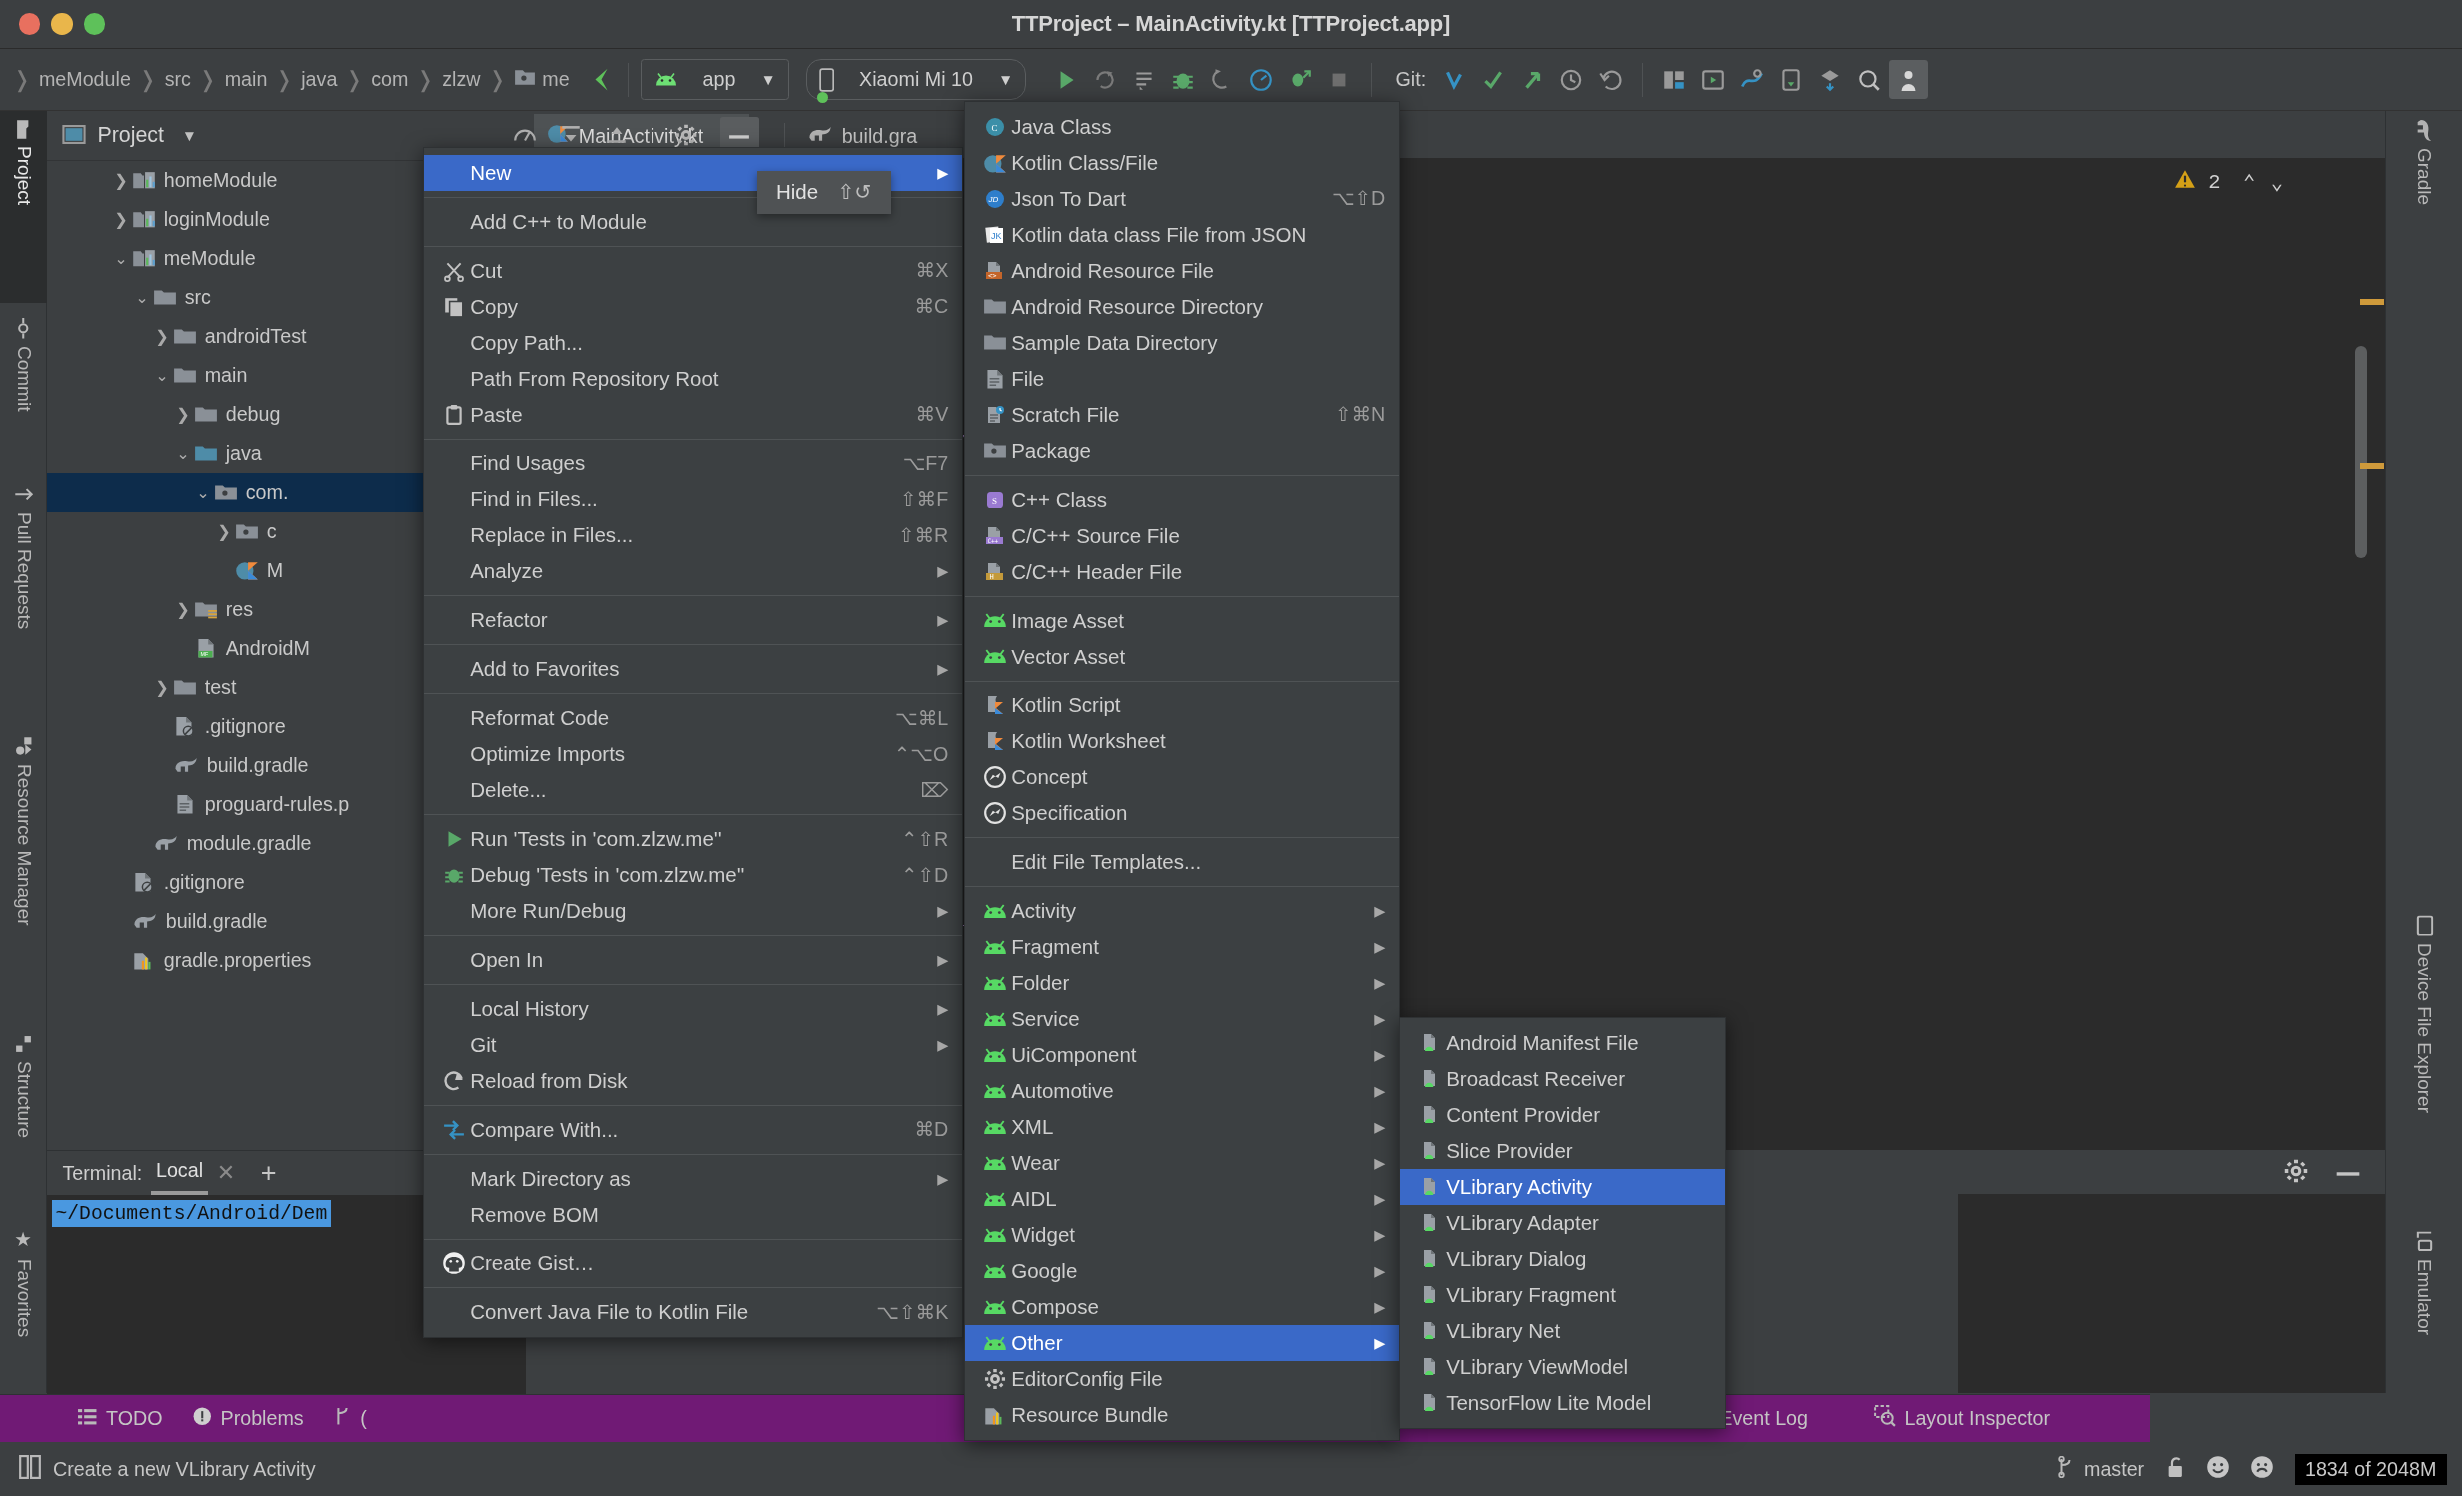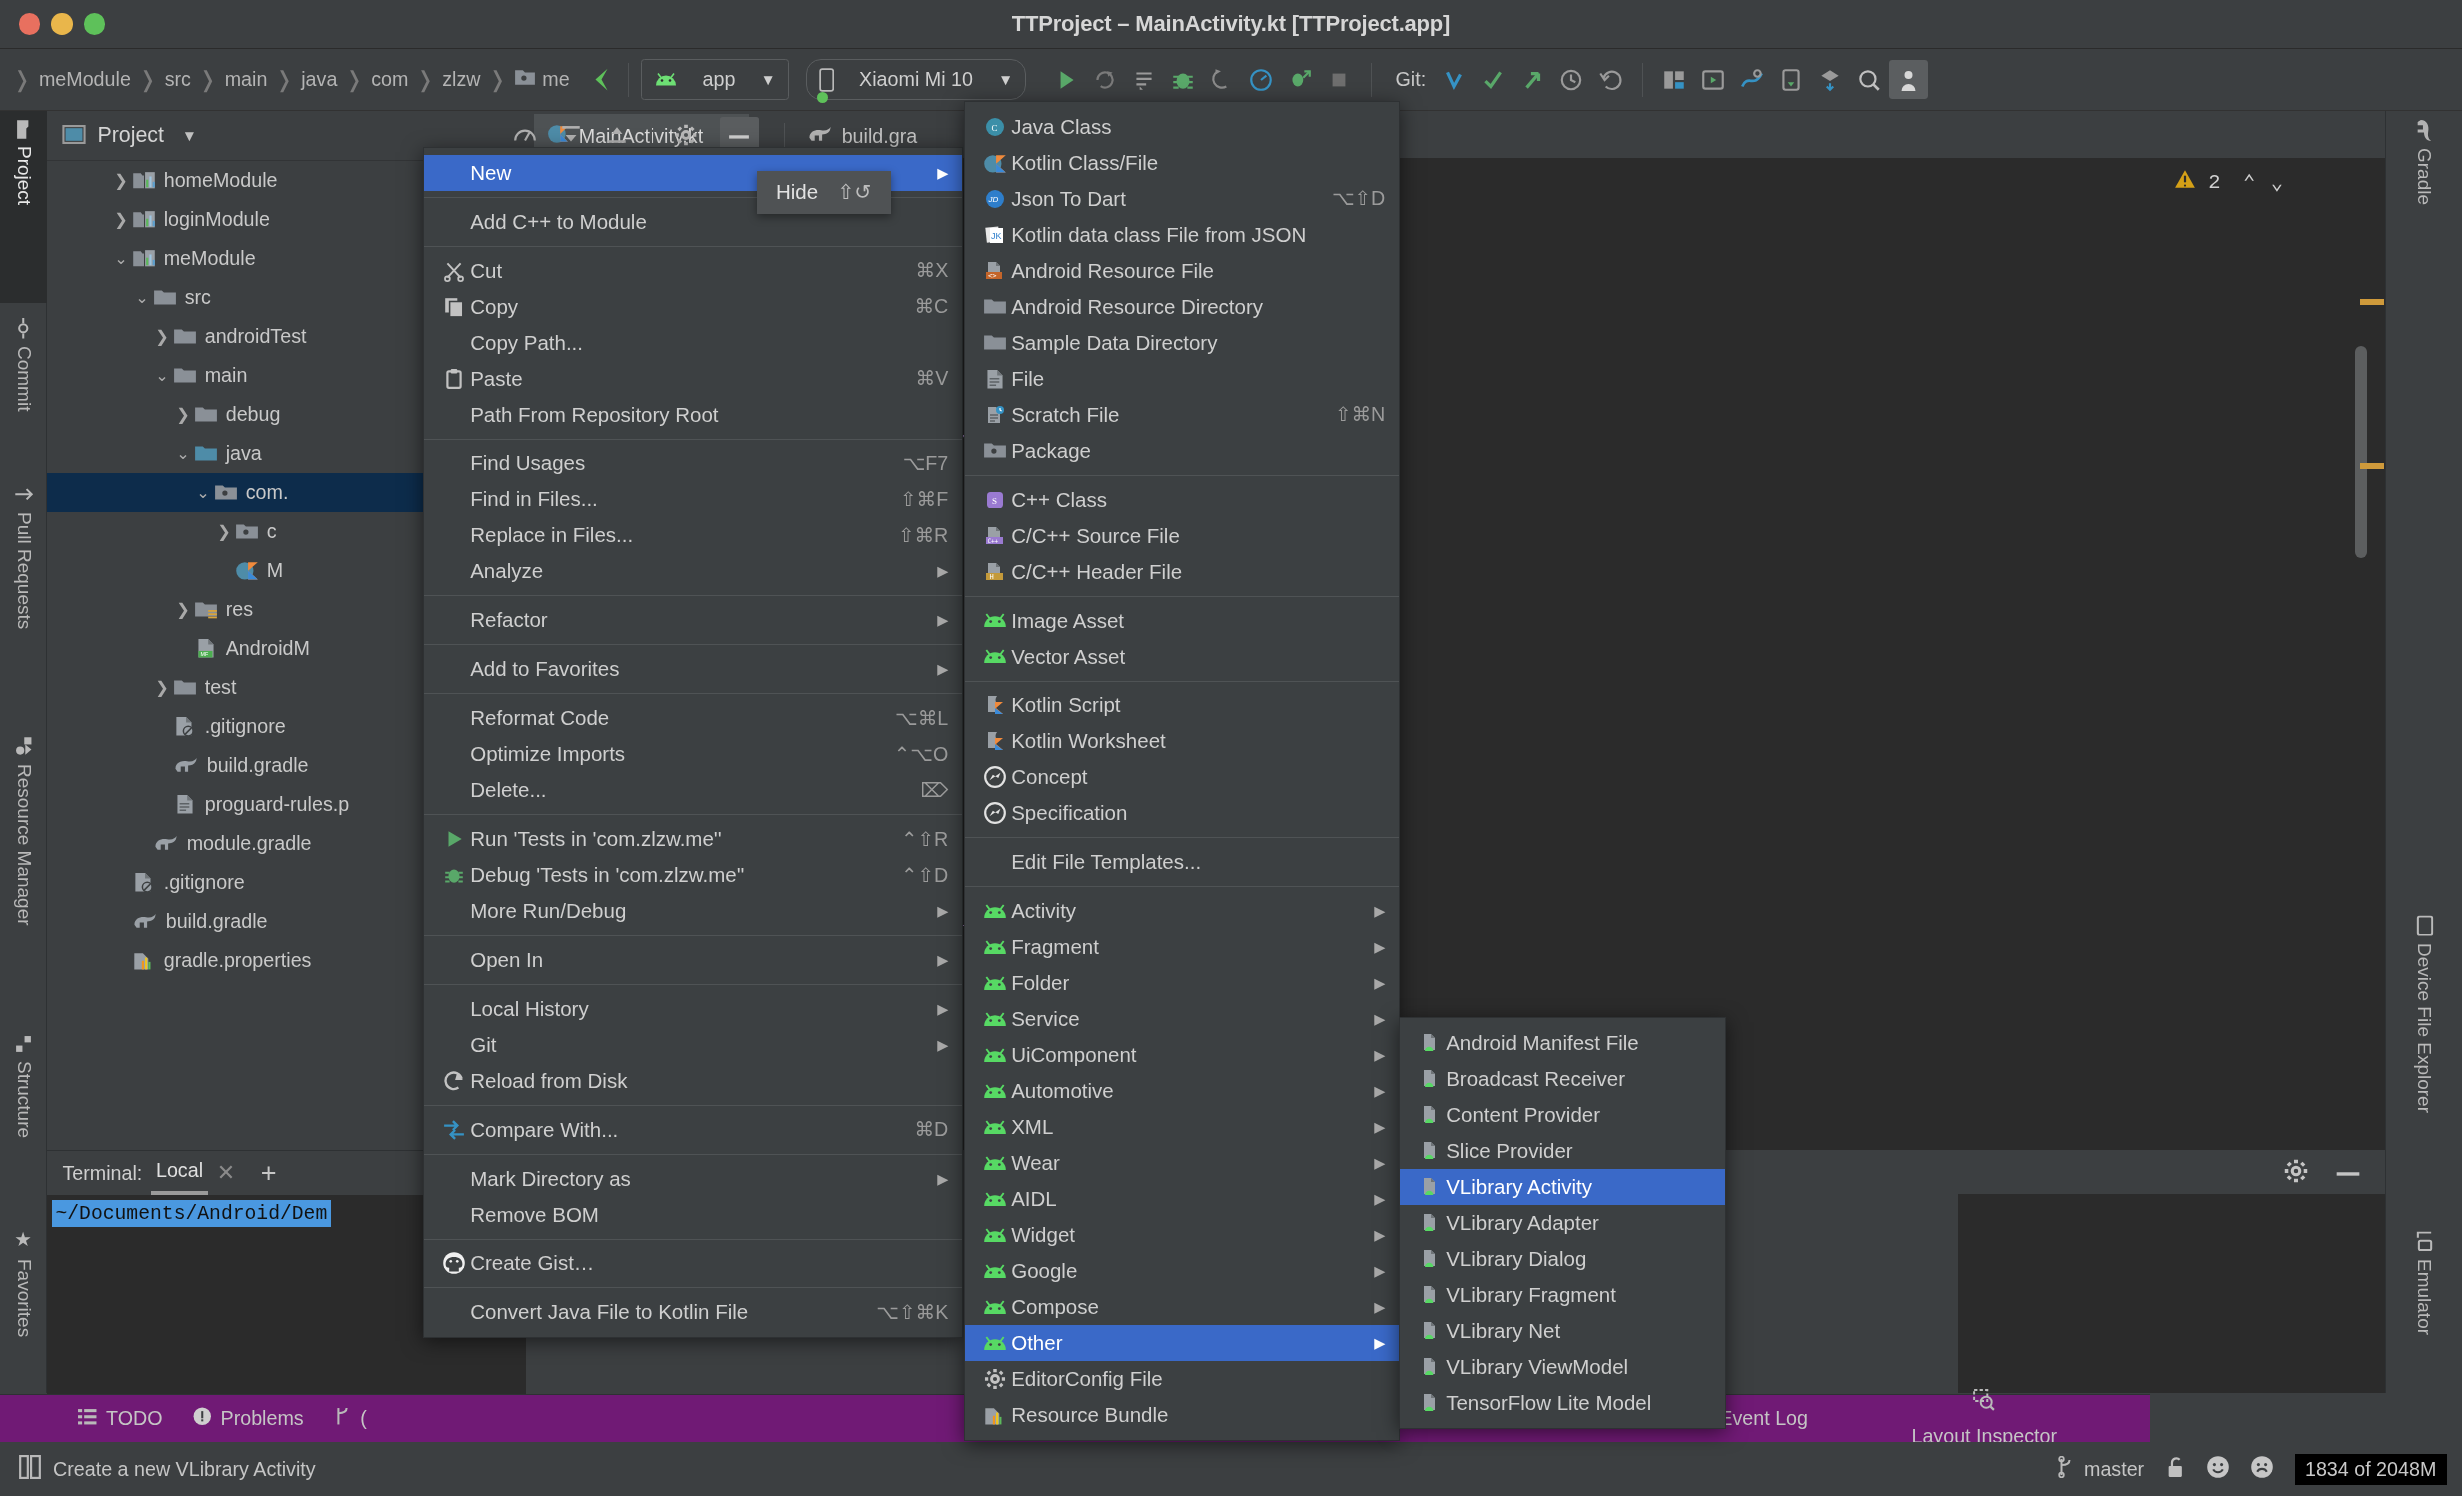--- a/index.html
+++ b/index.html
@@ -898,21 +898,21 @@
   </div>
   <div class="sbtab" style="position:absolute;right:342px;margin:0;">
     <span style="position:relative;">
       <svg width="22" height="22" viewBox="0 0 20 20">
           <path d="M10 1 a8 8 0 0 1 8 8 c0 6-8 10-8 10 S2 15 2 9 a8 8 0 0 1 8-8z" fill="#59a869"></path>
         </svg>
       <span style="position:absolute;left:0;top:-0.9px;width:22px;text-align:center;font-size:14.5px;color:#fff;">1</span>
     </span>
     <span>Event Log</span>
   </div>
-  <div class="sbtab" style="position:absolute;right:85px;margin:8px;flex-direction:column;">
+  <div class="sbtab" style="position:absolute;right:85px;margin:15px;">
     <span>
       <svg width="22" height="22" viewBox="0 0 20 20">
           <rect x="1" y="1" width="12" height="10" fill="none" stroke="#b9b9b9" stroke-width="1.8" stroke-dasharray="3 2"></rect>
           <circle cx="12" cy="12" r="5" fill="none" stroke="#b9b9b9" stroke-width="1.8"></circle>
           <path d="M16 16 L19 19" stroke="#b9b9b9" stroke-width="2"></path>
         </svg>
     </span>
     <span>Layout Inspector</span>
   </div>
 </div>
@@ -1000,34 +1000,34 @@
         </span>
       </span>
       <span class="mlbl">Copy</span>
       <span class="mkey">⌘C</span>
     </div>
     <div class="mi">
       <span class="mico"></span>
       <span class="mlbl">Copy Path...</span>
     </div>
     <div class="mi">
+      <span class="mico"></span>
+      <span class="mlbl">Path From Repository Root</span>
+    </div>
+    <div class="mi">
       <span class="mico">
         <span style="display: inline-flex; align-items: center;">
           <svg width="22" height="22" viewBox="0 0 20 20">
             <rect x="4" y="3" width="12" height="15" rx="1.4" fill="none" stroke="#c2c2c2" stroke-width="2"></rect>
             <rect x="7" y="1" width="6" height="4" rx="1" fill="#c2c2c2"></rect>
           </svg>
         </span>
       </span>
       <span class="mlbl">Paste</span>
       <span class="mkey">⌘V</span>
-    </div>
-    <div class="mi">
-      <span class="mico"></span>
-      <span class="mlbl">Path From Repository Root</span>
     </div>
     <div class="msep"></div>
     <div class="mi">
       <span class="mico"></span>
       <span class="mlbl">Find Usages</span>
       <span class="mkey">⌥F7</span>
     </div>
     <div class="mi">
       <span class="mico"></span>
       <span class="mlbl">Find in Files...</span>

